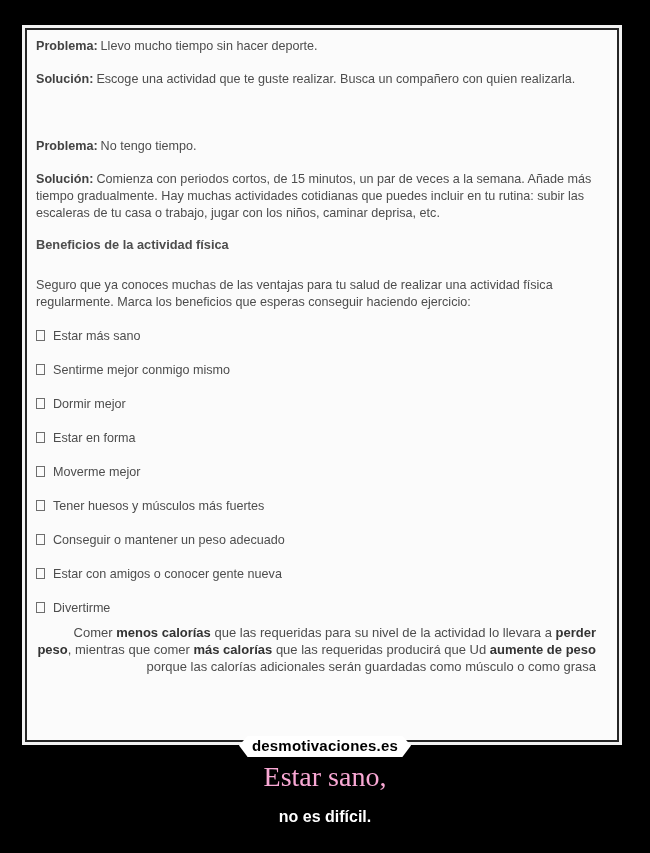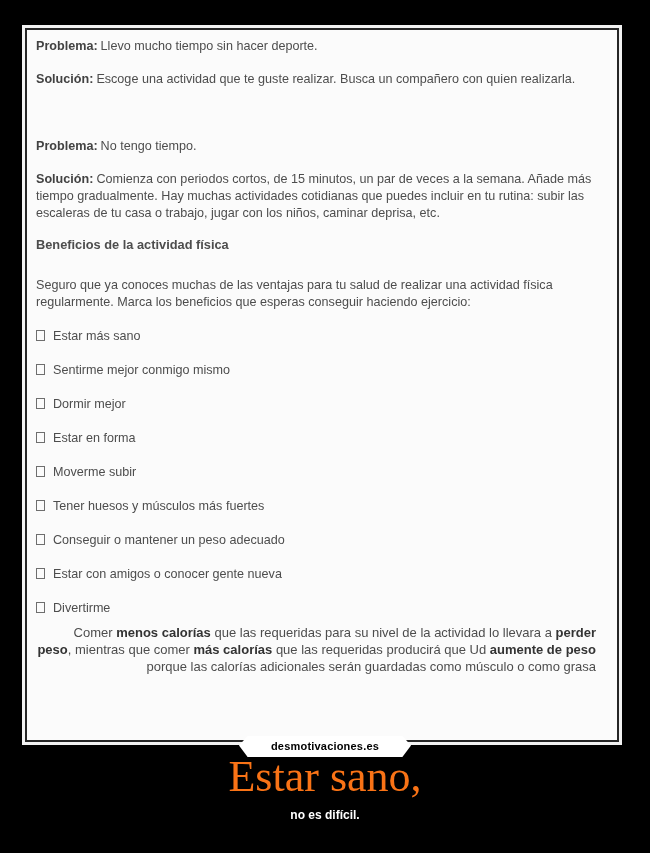--- a/index.html
+++ b/index.html
@@ -75,45 +75,45 @@
   .closing .b { font-weight: bold; color: #333; }
   
   .ribbon {
     position: absolute;
     left: 50%; top: 736px;
     transform: translateX(-50%);
     width: 172px; height: 21px;
     background: #fff;
     color: #000;
     font-weight: bold;
-    font-size: 11px;
+    font-size: 15px;
     text-align: center;
     line-height: 20px;
     letter-spacing: 0.2px;
     clip-path: polygon(0% 45%, 5% 0%, 95% 0%, 100% 45%, 95% 100%, 5% 100%);
     z-index: 3;
   }
   
   .caption {
     position: absolute;
     left: 0; top: 753px;
     width: 650px;
     text-align: center;
     color: #fff;
   }
   .caption-title {
     font-family: "Liberation Serif", serif;
     font-weight: normal;
-    font-size: 44px;
+    font-size: 28px;
     line-height: 48px;
-    color: #f97316;
+    color: #f9a8d4;
   }
   .caption-subtitle {
     margin-top: 7px;
-    font-size: 12px;
+    font-size: 16px;
     font-weight: bold;
     color: #fff;
   }
 </style>
 </head>
 <body>
 
 <div class="panel">
   <div class="panel-inner">
 
@@ -140,21 +140,21 @@
     <div class="check-row">
       <span class="checkbox"></span>
       <span>Dormir mejor</span>
     </div>
     <div class="check-row">
       <span class="checkbox"></span>
       <span>Estar en forma</span>
     </div>
     <div class="check-row">
       <span class="checkbox"></span>
-      <span>Moverme subir</span>
+      <span>Moverme mejor</span>
     </div>
     <div class="check-row">
       <span class="checkbox"></span>
       <span>Tener huesos y músculos más fuertes</span>
     </div>
     <div class="check-row">
       <span class="checkbox"></span>
       <span>Conseguir o mantener un peso adecuado</span>
     </div>
     <div class="check-row">

